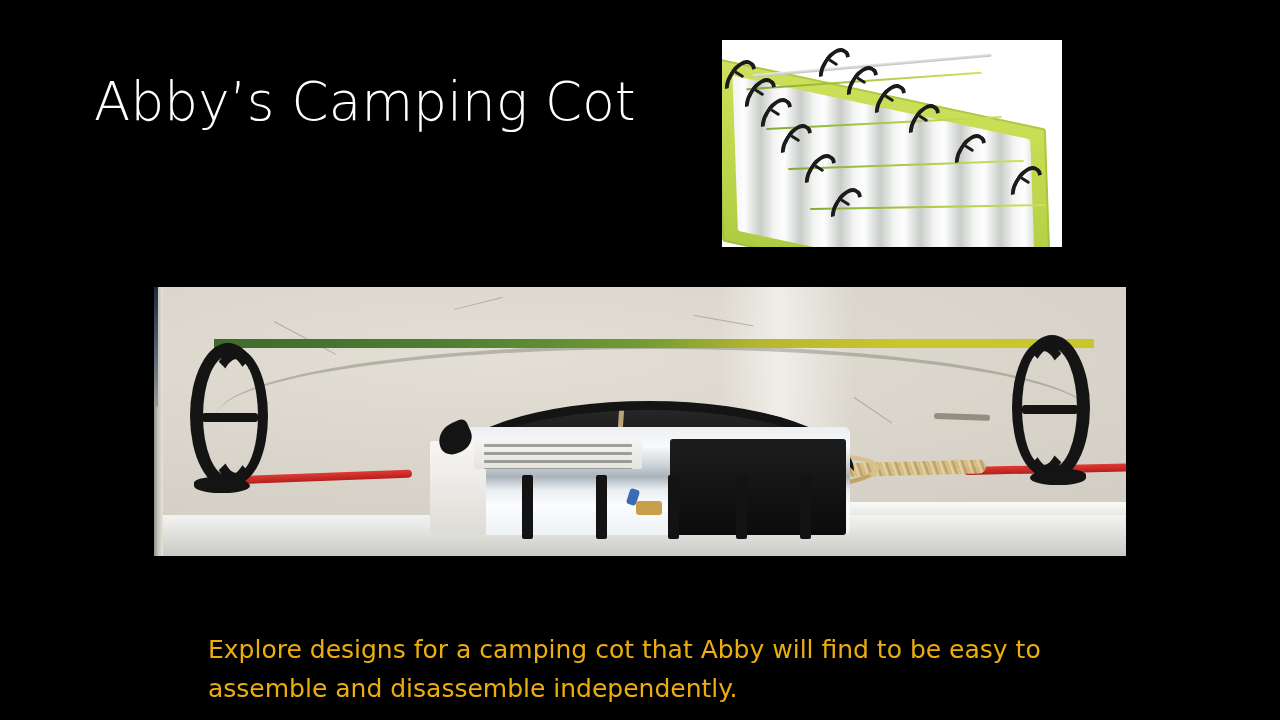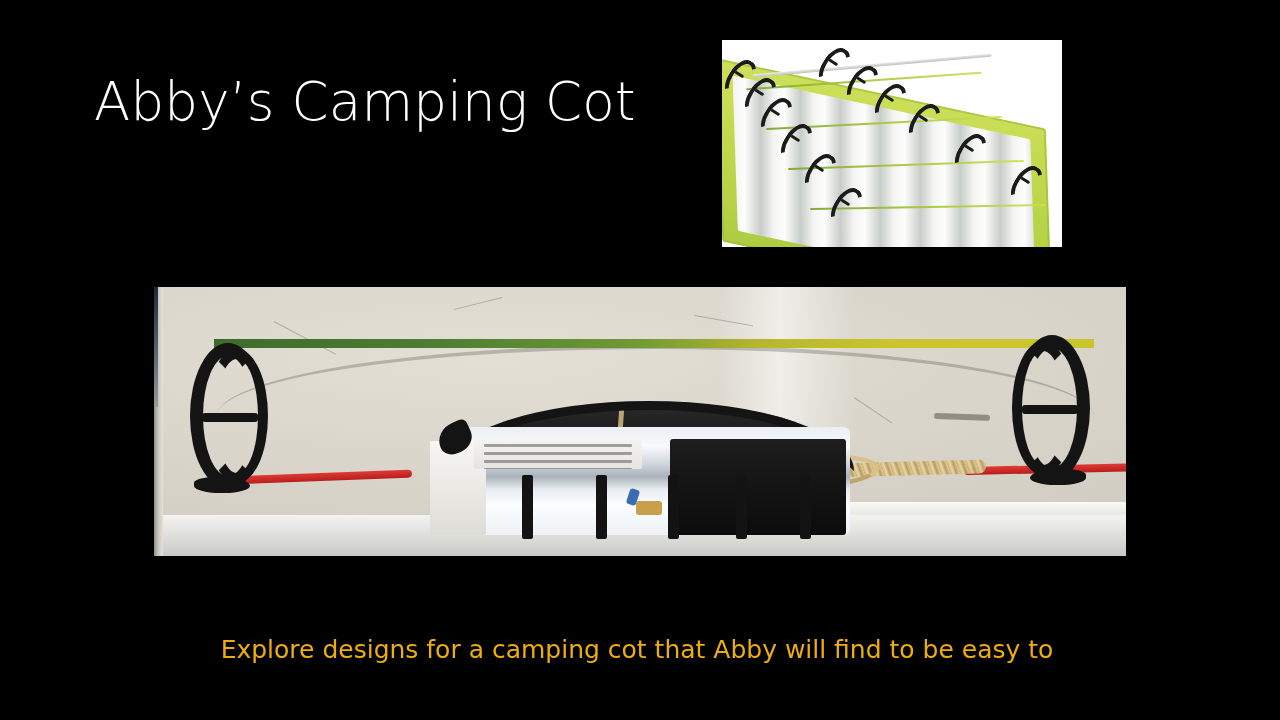--- a/index.html
+++ b/index.html
@@ -33,24 +33,24 @@
     font-size: 53px;
     font-weight: 300;
     letter-spacing: 0.2px;
     line-height: 68px;
     white-space: nowrap;
   }
 
   
   #slide-caption {
     position: absolute;
-    left: 187px;
+    left: 208px;
     top: 630px;
     width: 900px;
-    text-align: center;
+    text-align: left;
     color: #EDAE0D;
     font-family: "DejaVu Sans", sans-serif;
     font-size: 25px;
     font-weight: 400;
     line-height: 39px;
   }
   #slide-caption .capline { display: block; white-space: nowrap; }
 
   
   #photo-cot-assembled {
@@ -481,15 +481,16 @@
     <div class="bracket right" style="left:856px; top:48px;">
       <div class="moon"></div>
       <div class="moon2"></div>
       <div class="spoke"></div>
       <div class="foot"></div>
     </div>
   </div>
 
   <div id="slide-caption">
     <span class="capline">Explore designs for a camping cot that Abby will find to be easy to</span>
+    <span class="capline">assemble and disassemble independently.</span>
   </div>
 
 </div>
 
 </body></html>

